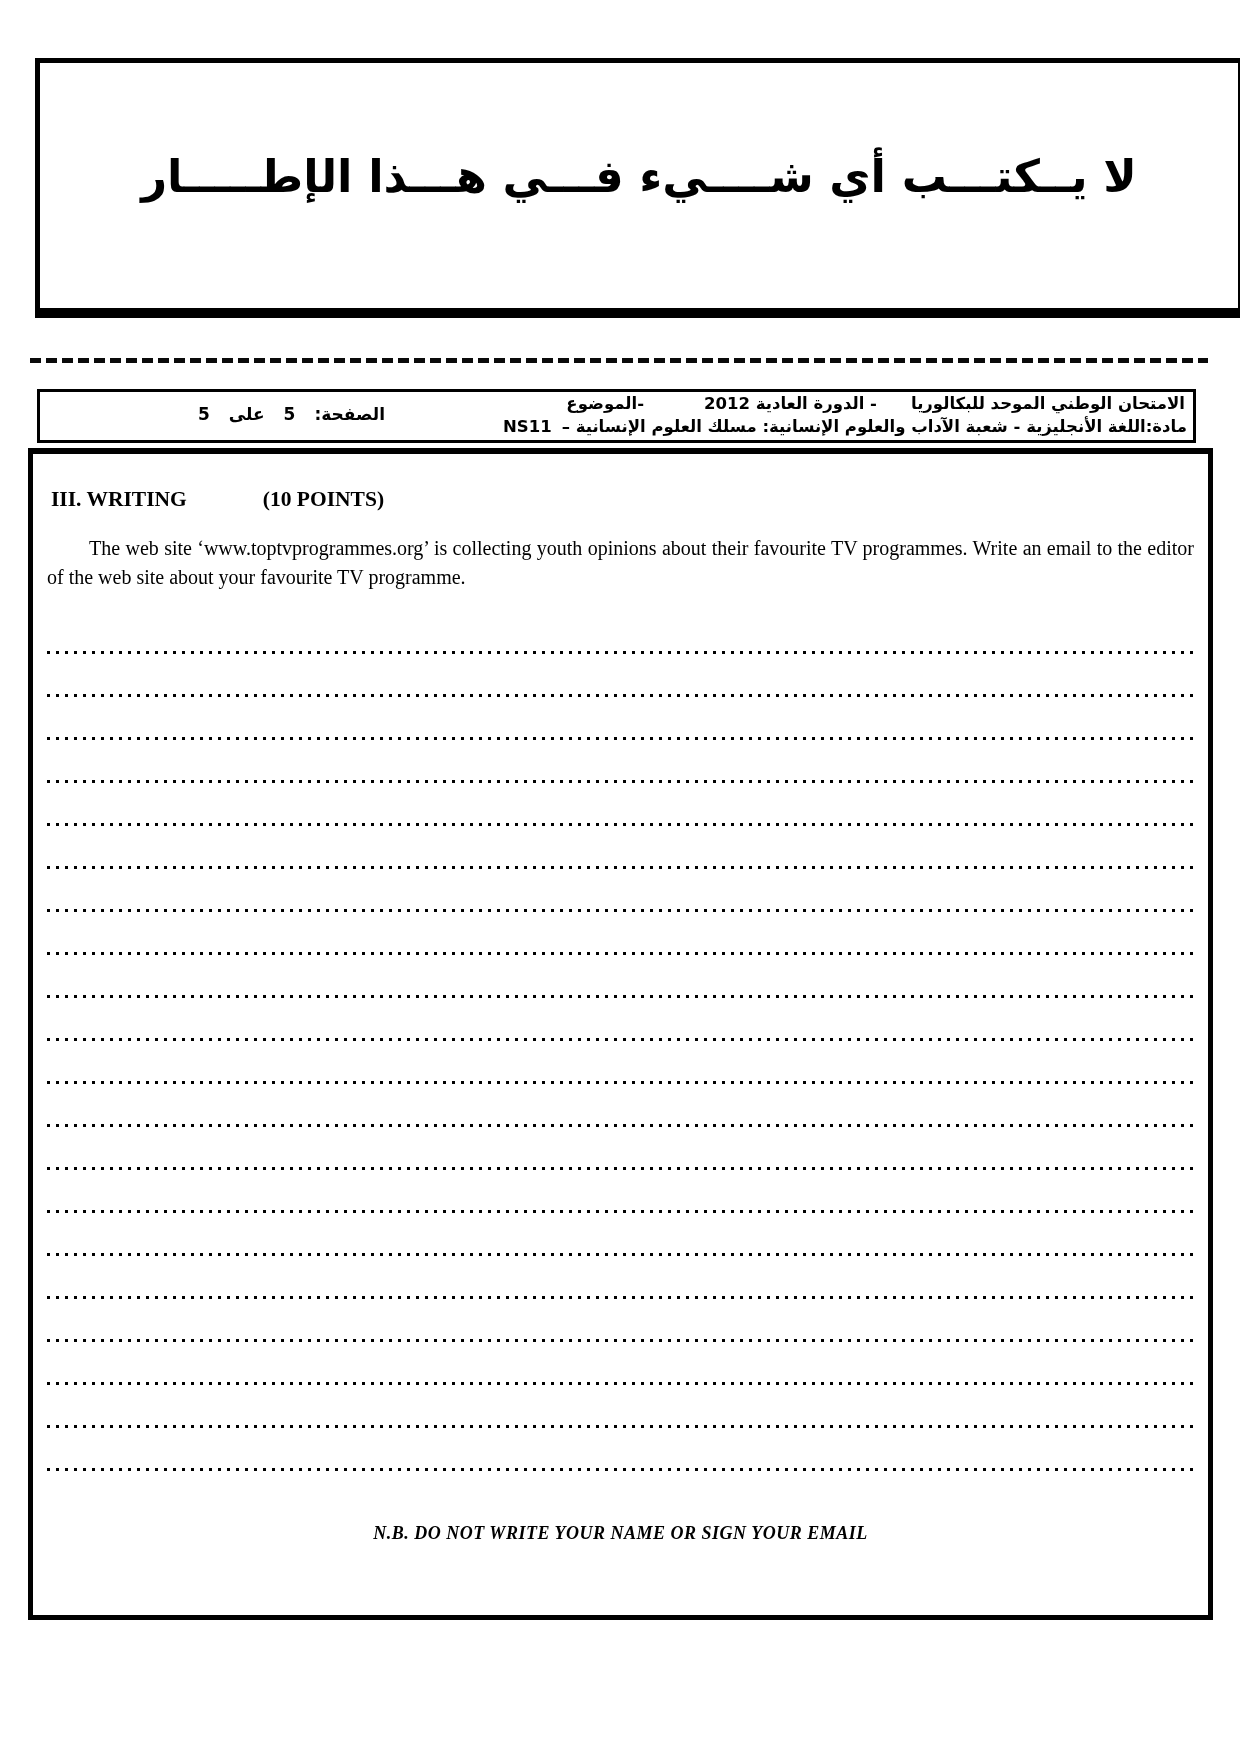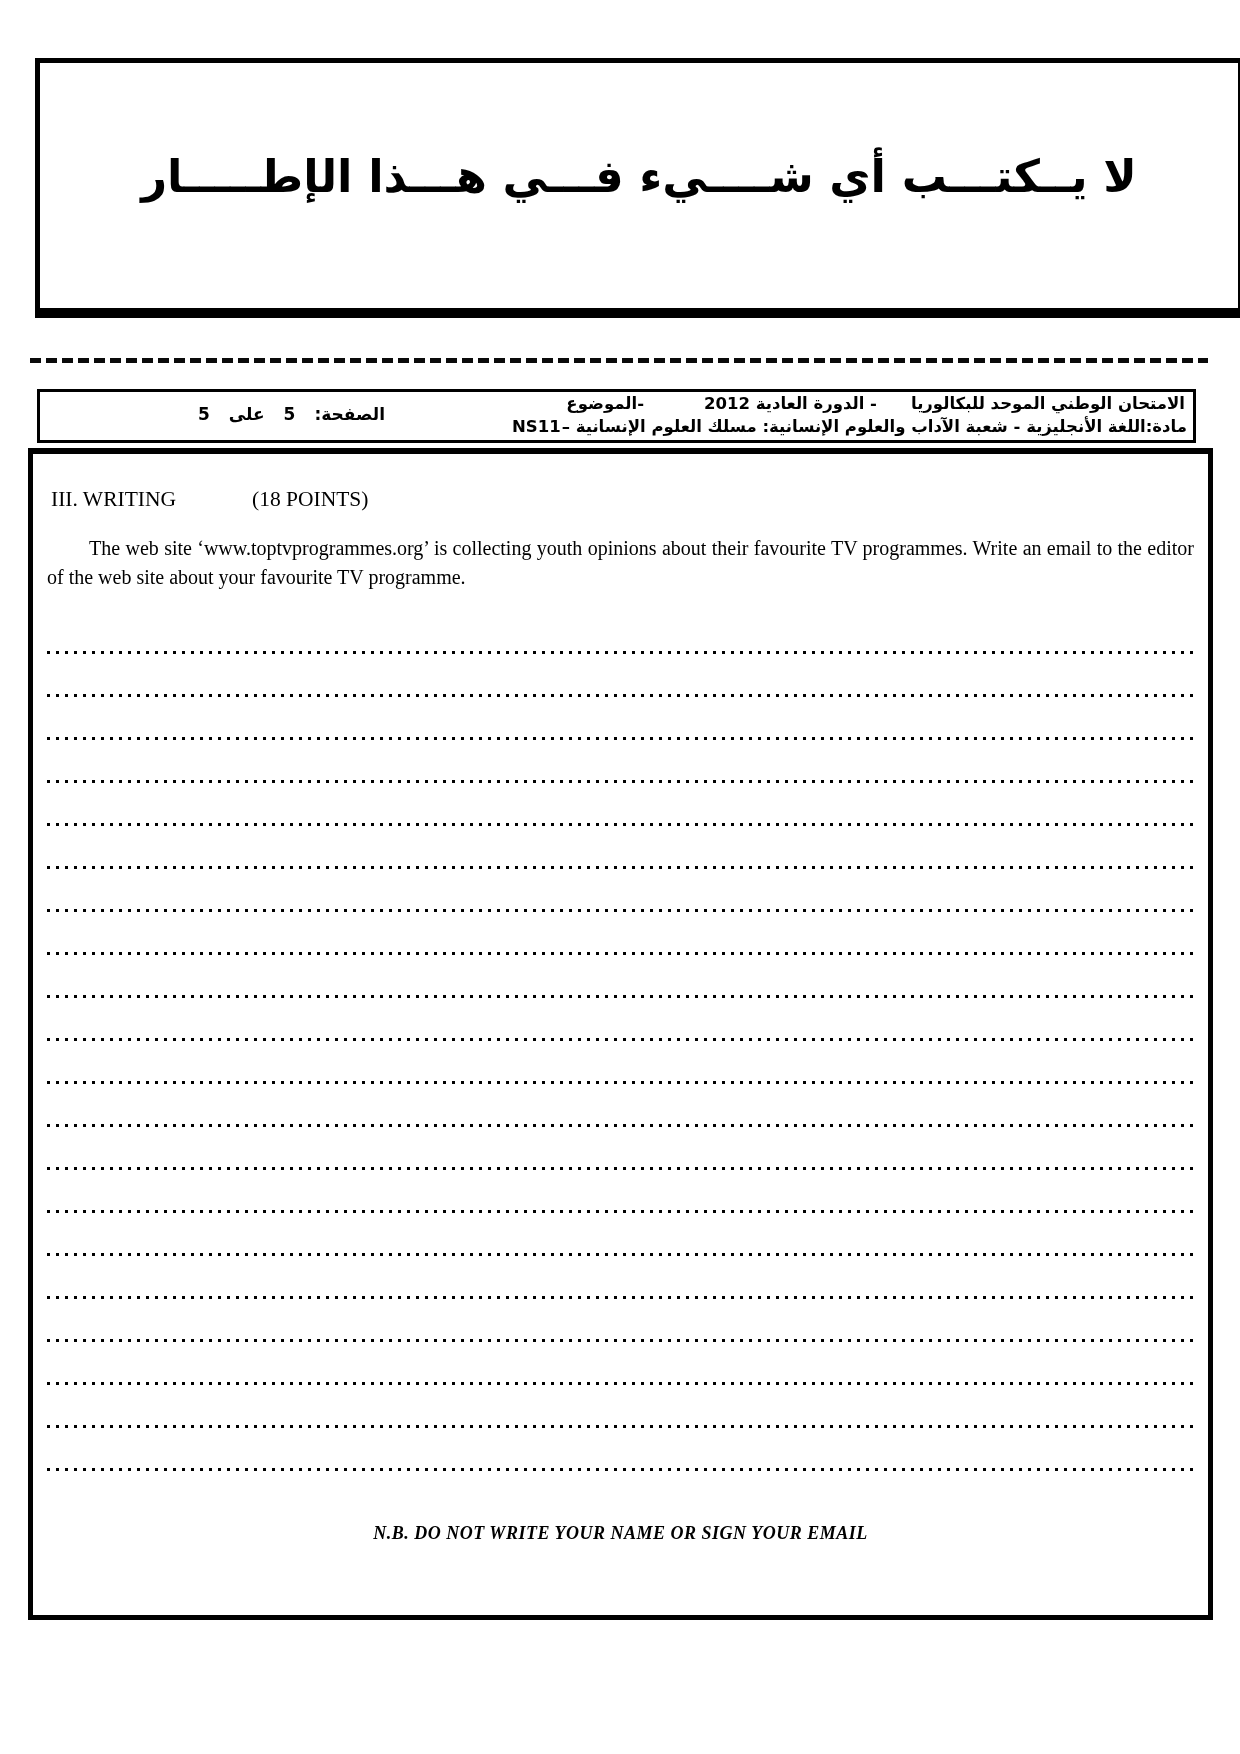--- a/index.html
+++ b/index.html
@@ -47,37 +47,37 @@
   .header-row1 {
     position:absolute; right:8px; top:2px;
     display:flex; align-items:baseline; white-space:nowrap;
   }
   .header-exam-title { margin-left:34px; }
   .header-session   { margin-left:60px; }
   .header-row2 {
     position:absolute; right:6px; top:25px;
     display:flex; align-items:baseline; white-space:nowrap;
   }
-  .header-code { margin-right:1px; font-family:"DejaVu Sans", sans-serif; }
+  .header-code { margin-right:10px; font-family:"DejaVu Sans", sans-serif; }
   .header-page {
     position:absolute; left:158px; top:12px;
     display:flex; gap:19px; align-items:baseline;
     font-size:17px;
   }
 
   
   .main-box {
     position:absolute; left:28px; top:448px;
     width:1185px; height:1172px;
     border:5px solid #000; border-top-width:6px;
     padding:0 14px;
   }
   .section-heading {
     margin:33px 0 0 4px;
-    font-size:21.5px; font-weight:normal;
+    font-size:21.5px; font-weight:bold;
     display:flex;
   }
   .section-points { margin-left:76px; }
   .task-paragraphs {
     margin-top:22px;
     font-size:20px; line-height:29px;
     text-align:justify;
   }
   .task-paragraphs p { text-indent:42px; }
   .url-italic { }
@@ -119,21 +119,21 @@
     <span>5</span>
     <span>على</span>
     <span>5</span>
   </div>
 </div>
 
 <div class="main-box">
 
   <div class="section-heading">
     <span>III. WRITING</span>
-    <span class="section-points">(18 POINTS)</span>
+    <span class="section-points">(10 POINTS)</span>
   </div>
 
   <div class="task-paragraphs">
     <p><span>The web site ‘</span><span class="url-italic">www.toptvprogrammes.org</span><span>’ is collecting youth opinions about their favourite TV programmes. Write an email to the editor of the web site about your favourite TV programme.</span></p>
   </div>
 
   <div class="answer-lines" id="answer-lines">
       <div class="answer-line"></div>
       <div class="answer-line"></div>
       <div class="answer-line"></div>

